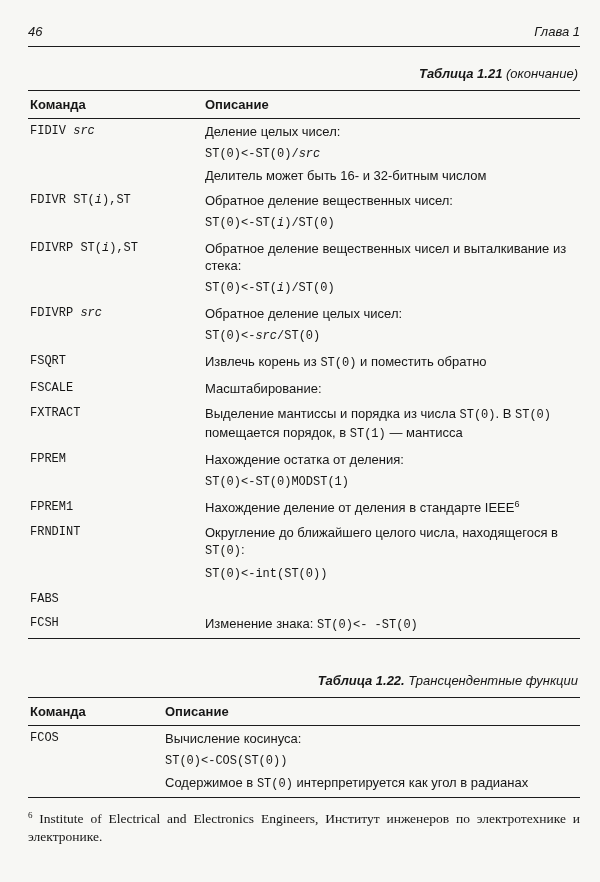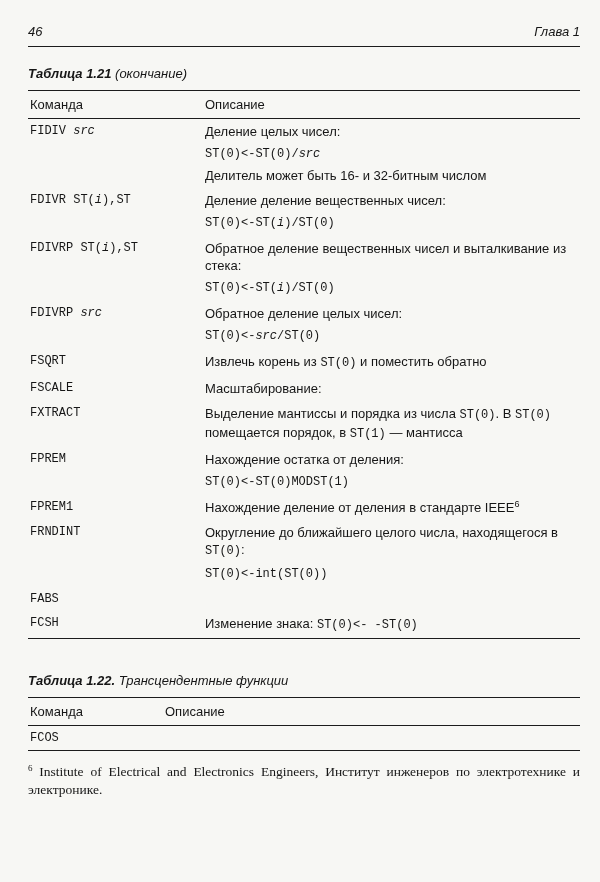--- a/index.html
+++ b/index.html
@@ -15,37 +15,37 @@
 
   
   .page-header{
     display:flex;justify-content:space-between;align-items:flex-end;
     font-style:italic;font-size:13px;
     padding-bottom:7px;border-bottom:1.6px solid #1c1c1c;
   }
 
   
   .table-block .caption{
-    font-size:13px;
+    text-align:right;font-size:13px;
     margin:19px 2px 9px 0;
   }
   .table-block.second .caption{margin-top:34px;}
   .seg-bi{font-weight:bold;font-style:italic;}
   .seg-i{font-style:italic;}
   .seg-txt{font-family:inherit;}
   .seg-code{font-family:"Liberation Mono",monospace;font-size:12px;}
   .seg-codei{font-family:"Liberation Mono",monospace;font-size:12px;font-style:italic;}
   .seg-sup{vertical-align:super;font-size:9px;line-height:0;}
 
   .tbl{border-top:1.6px solid #1c1c1c;border-bottom:1.6px solid #1c1c1c;}
   .row{display:flex;align-items:flex-start;}
   .row .c1{flex:none;width:var(--c1w,177px);padding:4px 8px 4px 2px;box-sizing:border-box;}
   .row .c2{flex:1;padding:4px 4px 4px 0;}
   .thead{border-bottom:1.6px solid #1c1c1c;}
-  .thead .c1,.thead .c2{font-weight:normal;padding-top:6px;padding-bottom:6px;font-size:13px;}
+  .thead .c1,.thead .c2{font-weight:bold;padding-top:6px;padding-bottom:6px;font-size:13px;}
   .cmd{font-family:"Liberation Mono",monospace;font-size:12px;line-height:1.35;}
   .dline{line-height:1.32;margin-bottom:4px;}
   .dline:last-child{margin-bottom:0;}
 
   
   .footnote{
     margin-top:12px;
     font-family:"Liberation Serif",serif;
     font-size:13.5px;line-height:1.35;
     text-align:justify;
@@ -73,21 +73,21 @@
             <div class="c1 cmd"><span class="seg-code">FIDIV </span><span class="seg-codei">src</span></div>
             <div class="c2">
               <div class="dline"><span class="seg-txt">Деление целых чисел:</span></div>
               <div class="dline"><span class="seg-code">ST(0)&lt;-ST(0)/</span><span class="seg-codei">src</span></div>
               <div class="dline"><span class="seg-txt">Делитель может быть 16- и 32-битным числом</span></div>
             </div>
           </div>
           <div class="row">
             <div class="c1 cmd"><span class="seg-code">FDIVR ST(</span><span class="seg-codei">i</span><span class="seg-code">),ST</span></div>
             <div class="c2">
-              <div class="dline"><span class="seg-txt">Деление деление вещественных чисел:</span></div>
+              <div class="dline"><span class="seg-txt">Обратное деление вещественных чисел:</span></div>
               <div class="dline"><span class="seg-code">ST(0)&lt;-ST(</span><span class="seg-codei">i</span><span class="seg-code">)/ST(0)</span></div>
             </div>
           </div>
           <div class="row">
             <div class="c1 cmd"><span class="seg-code">FDIVRP ST(</span><span class="seg-codei">i</span><span class="seg-code">),ST</span></div>
             <div class="c2">
               <div class="dline"><span class="seg-txt">Обратное деление вещественных чисел и выталкивание из стека:</span></div>
               <div class="dline"><span class="seg-code">ST(0)&lt;-ST(</span><span class="seg-codei">i</span><span class="seg-code">)/ST(0)</span></div>
             </div>
           </div>
@@ -149,19 +149,24 @@
       </div>
       <div class="table-block second">
         <div class="caption"><span class="seg-bi">Таблица 1.22.</span><span class="seg-i"> Трансцендентные функции</span></div>
         <div class="tbl" style="--c1w: 137px;">
           <div class="row thead">
             <div class="c1">Команда</div>
             <div class="c2">Описание</div>
           </div>
           <div class="row">
             <div class="c1 cmd"><span class="seg-code">FCOS</span></div>
+            <div class="c2">
+              <div class="dline"><span class="seg-txt">Вычисление косинуса:</span></div>
+              <div class="dline"><span class="seg-code">ST(0)&lt;-COS(ST(0))</span></div>
+              <div class="dline"><span class="seg-txt">Содержимое в </span><span class="seg-code">ST(0)</span><span class="seg-txt"> интерпретируется как угол в радианах</span></div>
+            </div>
           </div>
         </div>
       </div>
     </div>
 
   <div id="footnote" class="footnote"><span class="seg-sup">6</span><span class="seg-txt"> Institute of Electrical and Electronics Engineers, Институт инженеров по электротехнике и электронике.</span></div>
 </div>
 
 </body></html>

